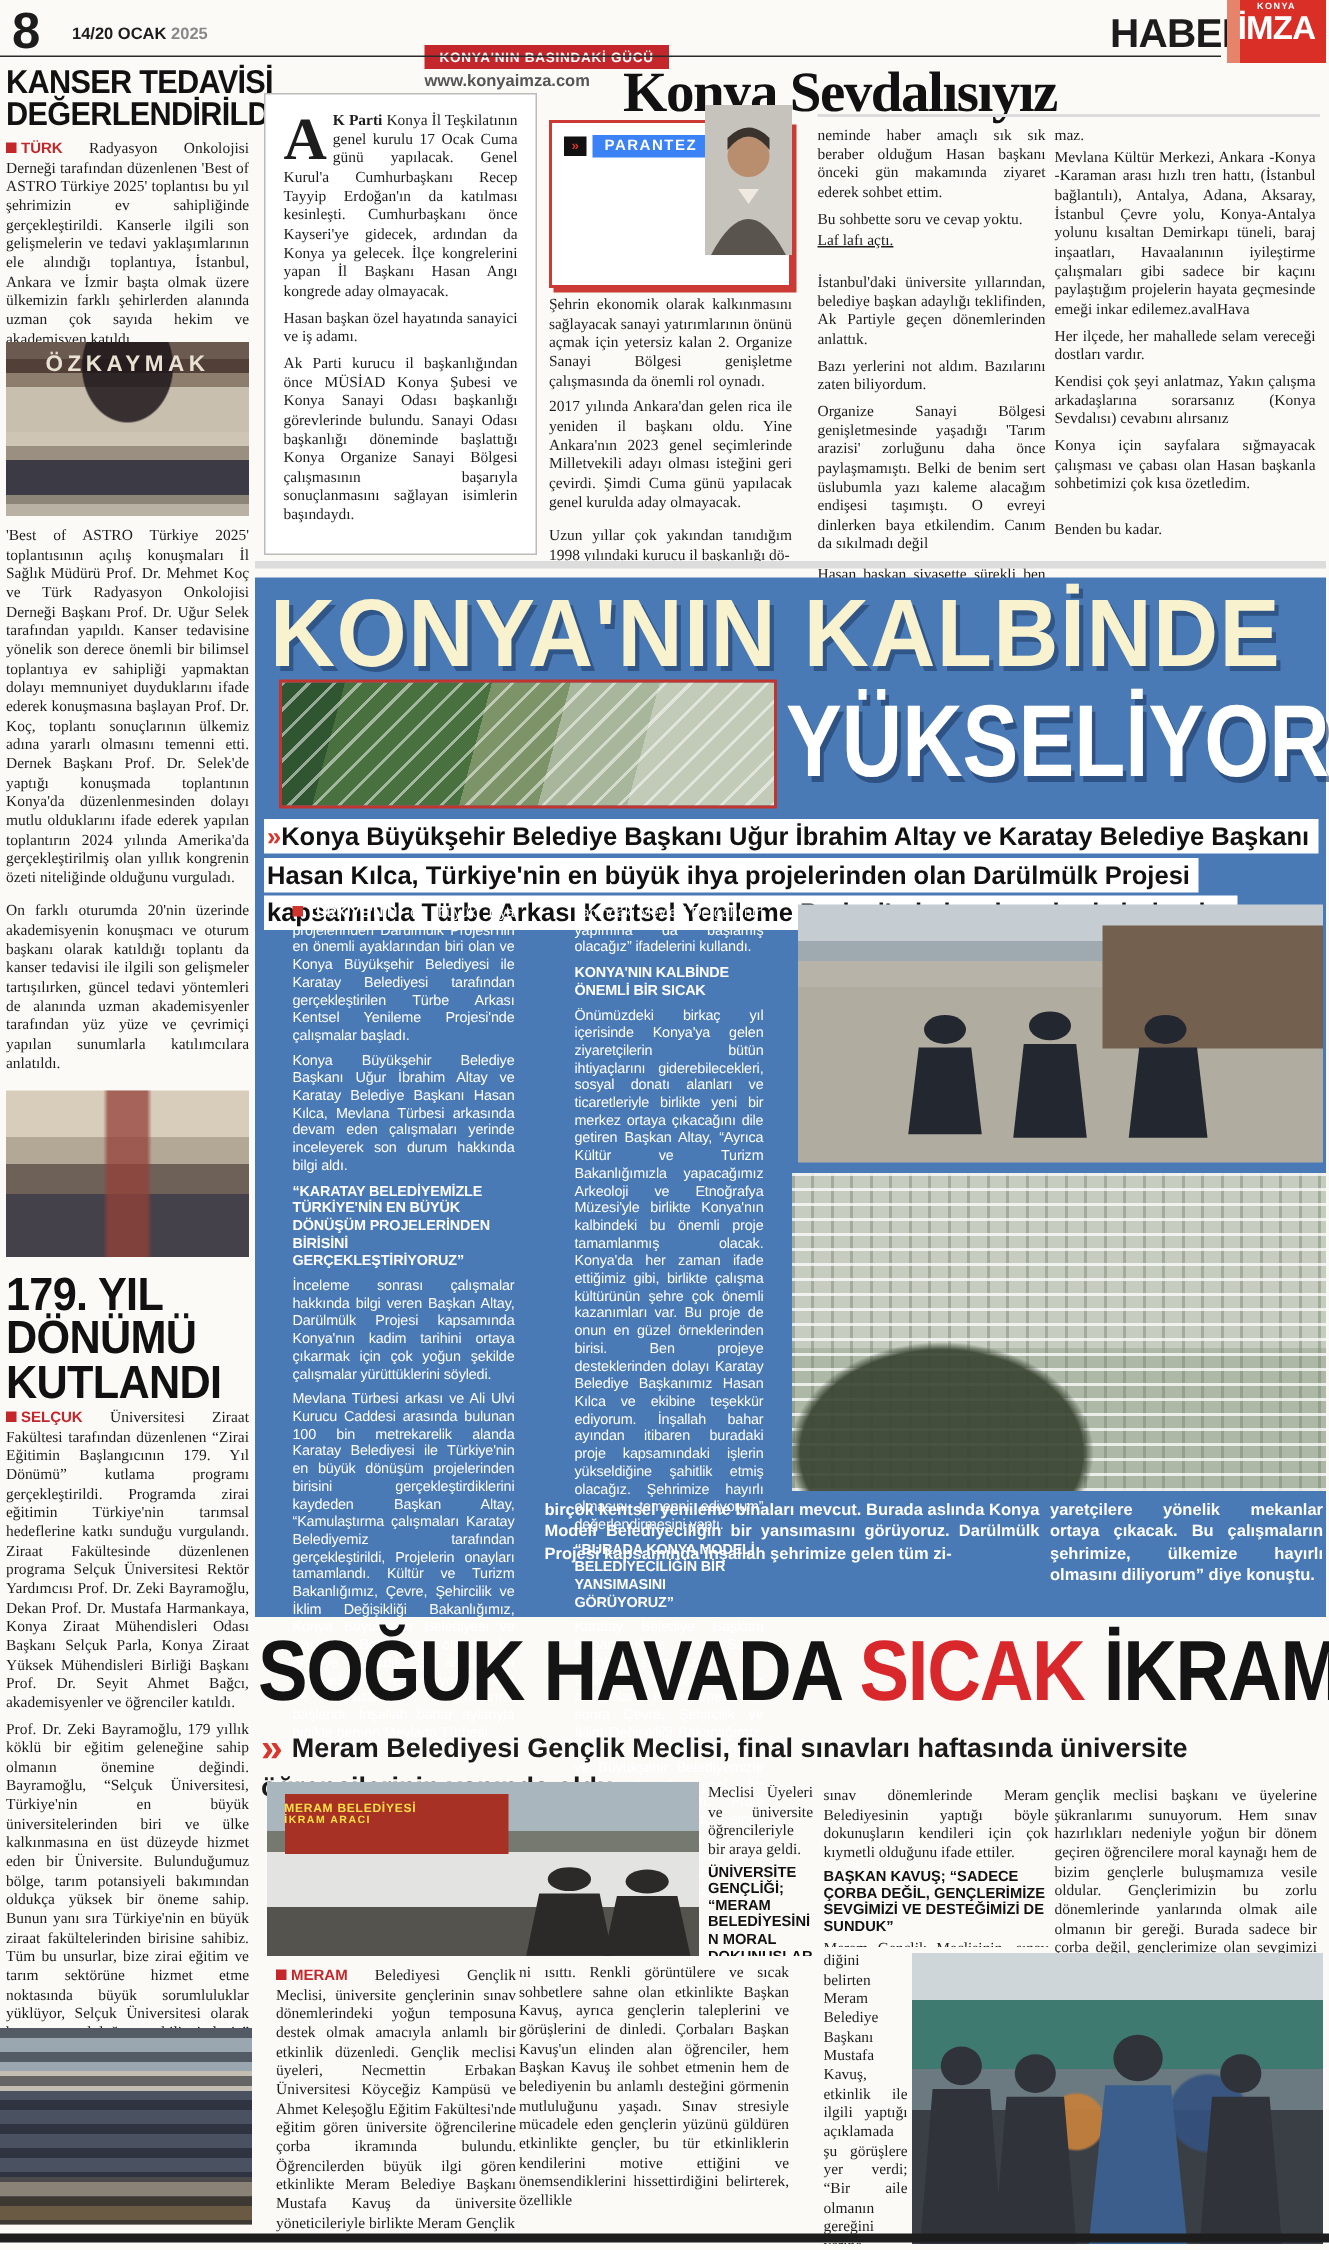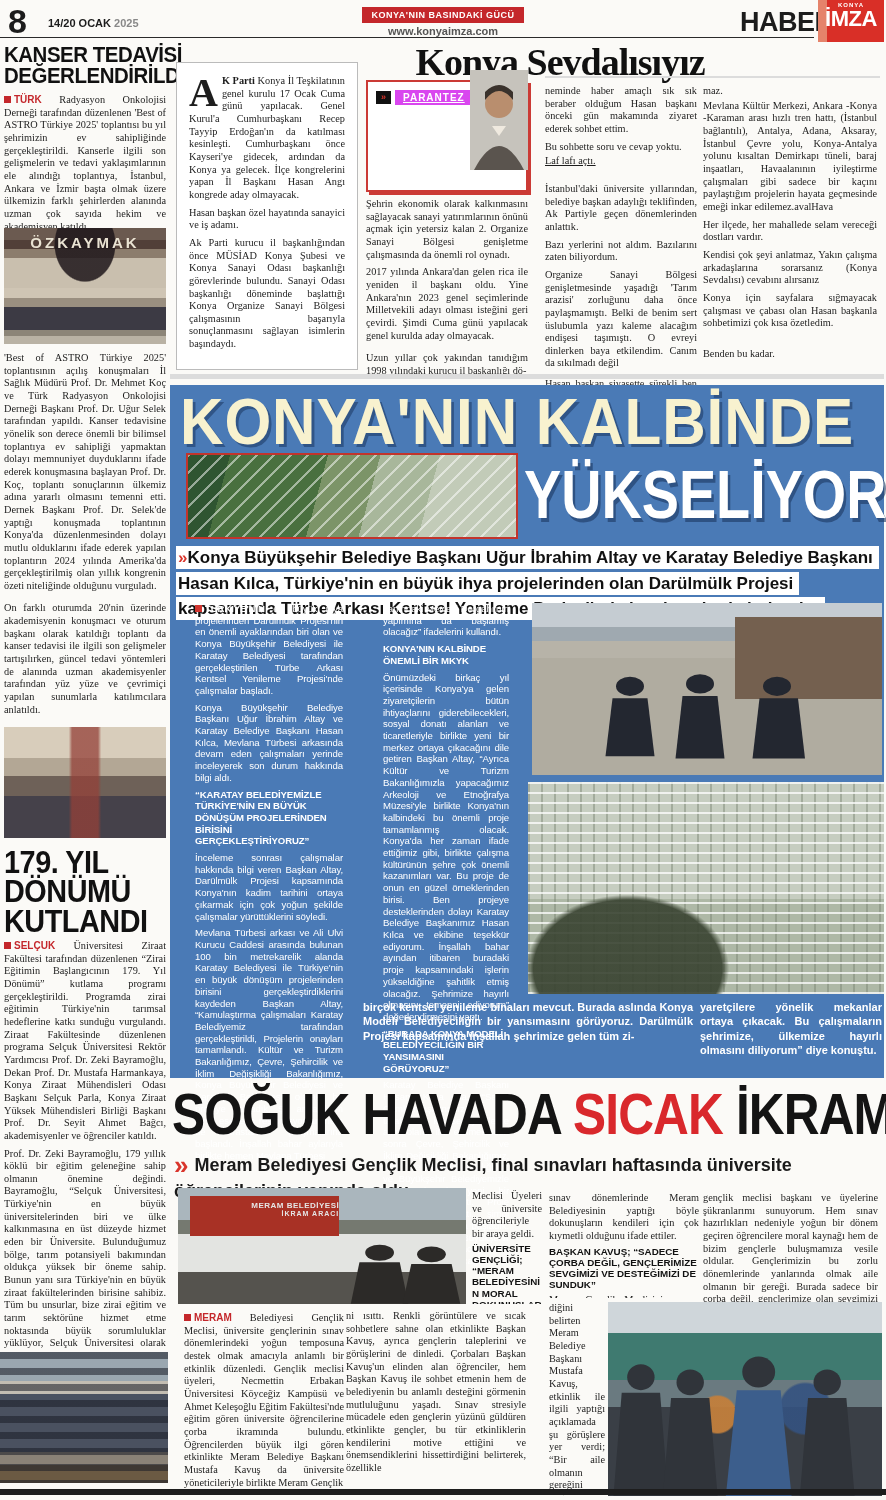--- a/index.html
+++ b/index.html
@@ -3,21 +3,21 @@
 <meta charset="utf-8">
 <style>
   html,body{margin:0;padding:0;}
   body{width:886px;height:1500px;position:relative;background:#fbfaf7;overflow:hidden;
        font-family:"Liberation Sans",sans-serif;color:#1c1c1c;}
   .abs{position:absolute;}
   
   .pageno{font-size:34px;font-weight:bold;letter-spacing:-1px;}
   .hdate{font-size:11px;font-weight:bold;}
   .hdate .yr{color:#888;font-weight:bold;}
-  .hcenter{text-align:center;}
+  .hcenter{margin-top:24px;}
   .slogan{display:inline-block;background:#c4272b;color:#fff;font-size:9px;font-weight:bold;
           padding:3px 10px;letter-spacing:.5px;}
   .site{font-size:11px;font-weight:bold;color:#555;margin-top:2px;}
   .haber{font-size:27px;font-weight:bold;letter-spacing:-.5px;}
   .brand{background:linear-gradient(90deg,#e5836b 0 9px,#d92f27 9px 100%);color:#fff;
          text-align:center;padding-top:2px;}
   .brand .t{display:block;font-size:6px;font-weight:bold;letter-spacing:1px;}
   .brand .b{display:block;font-size:22px;font-weight:bold;letter-spacing:-.5px;line-height:1;}
   .hrule{background:#2a2a2a;height:1px;}
   
@@ -48,39 +48,39 @@
      linear-gradient(105deg,#2f5531 0 12%,#49703f 12% 40%,#7c9468 40% 55%,#a8b79b 55% 72%,#c2cbb8 72% 100%);}
   .ph-officials{background:
      linear-gradient(180deg,#c5ccd2 0 14%,#9fa9b0 14% 22%,#b7b3a8 22% 32%,#b0aca0 32% 100%);}
   .wall{position:absolute;right:0;top:8%;width:42%;height:48%;background:#74604f;}
   .ph-aerial{background:
      radial-gradient(ellipse at 28% 88%, rgba(56,66,48,.9) 0 26%, transparent 28%),
      repeating-linear-gradient(0deg, rgba(255,255,255,.75) 0 2px, transparent 2px 10px),
      repeating-linear-gradient(90deg, rgba(120,130,112,.45) 0 2px, transparent 2px 13px),
      linear-gradient(180deg,#c6cdc0 0 55%,#aeb8a6 55% 100%);}
   .ph-van{background:linear-gradient(180deg,#aab6bd 0 28%,#757970 28% 40%,#e3e4e1 40% 72%,#55534e 72% 100%);}
-  .van-sign{position:absolute;left:4%;top:7%;width:52%;height:34%;background:#a83125;color:#e5e5e5;
-     text-align:right;font-family:"Liberation Sans",sans-serif;}
+  .van-sign{position:absolute;left:4%;top:7%;width:52%;height:34%;background:#a83125;color:#fde047;
+     text-align:left;font-family:"Liberation Sans",sans-serif;}
   .van-sign .l1{display:block;font-size:8px;font-weight:bold;margin-top:5px;letter-spacing:.5px;}
   .van-sign .l2{display:block;font-size:7px;font-weight:bold;letter-spacing:1px;}
   .ph-students{background:
      radial-gradient(circle at 72% 55%, rgba(52,82,128,.9) 0 11%, transparent 12%),
      radial-gradient(circle at 40% 58%, rgba(194,127,60,.95) 0 9%, transparent 10%),
      linear-gradient(180deg,#cfd6da 0 16%,#3f7a70 16% 40%,#6a7a80 40% 54%,#3a3f46 54% 100%);}
   .sil{position:absolute;bottom:0;left:0;width:100%;height:70%;}
   
   .op-title{font-family:"Liberation Serif",serif;font-weight:bold;font-size:38px;color:#111;
      text-align:center;letter-spacing:-1px;}
   .op-box{border:1px solid #bbb;background:#fff;padding:12px 12px;}
   .dropcap{float:left;font-family:"Liberation Serif",serif;font-weight:bold;font-size:40px;
      line-height:.8;padding:2px 4px 0 0;}
   .kicker-row{display:flex;align-items:center;gap:4px;}
   .kick-ic{width:15px;height:13px;background:#111;color:#d9352c;font-size:9px;font-weight:bold;
      text-align:center;line-height:13px;}
-  .kicker{background:#d946ef;color:#fff;font-size:10px;font-weight:bold;padding:2px 8px;letter-spacing:1px;text-decoration:underline;}
+  .kicker{background:#3b82f6;color:#fff;font-size:10px;font-weight:bold;padding:2px 8px;letter-spacing:1px;}
   .author{font-family:"Liberation Serif",serif;font-size:20px;line-height:1.05;margin-top:8px;}
   .author .last{font-weight:bold;}
   .op-frame{background:#fff;border:2px solid #cb3a35;box-shadow:3px 3px 0 #cb3a35;padding:8px;}
   
   .feature-bg{background:#4a7ab6;}
   .f-h1{font-weight:bold;font-size:64px;line-height:1;letter-spacing:1px;color:#f8f2cf;
      white-space:nowrap;transform:scaleX(.94);transform-origin:0 0;
      text-shadow:3px 3px 0 rgba(28,55,96,.55);}
   .f-h2{font-weight:bold;font-size:68px;line-height:1;letter-spacing:0px;color:#fff;
      white-space:nowrap;transform:scaleX(.82);transform-origin:0 0;
@@ -213,21 +213,21 @@
 
 <div class="abs blue-body" style="left:178px;top:603px;width:182px;height:455px;">
   <p><span class="sqw"></span><b>TÜRKİYE'NİN</b> <span>en büyük ihya projelerinden Darülmülk Projesi'nin en önemli ayaklarından biri olan ve Konya Büyükşehir Belediyesi ile Karatay Belediyesi tarafından gerçekleştirilen Türbe Arkası Kentsel Yenileme Projesi'nde çalışmalar başladı.</span></p>
   <p>Konya Büyükşehir Belediye Başkanı Uğur İbrahim Altay ve Karatay Belediye Başkanı Hasan Kılca, Mevlana Türbesi arkasında devam eden çalışmaları yerinde inceleyerek son durum hakkında bilgi aldı.</p>
   <p class="sub">“KARATAY BELEDİYEMİZLE TÜRKİYE'NİN EN BÜYÜK DÖNÜŞÜM PROJELERİNDEN BİRİSİNİ GERÇEKLEŞTİRİYORUZ”</p>
   <p>İnceleme sonrası çalışmalar hakkında bilgi veren Başkan Altay, Darülmülk Projesi kapsamında Konya'nın kadim tarihini ortaya çıkarmak için çok yoğun şekilde çalışmalar yürüttüklerini söyledi.</p>
   <p>Mevlana Türbesi arkası ve Ali Ulvi Kurucu Caddesi arasında bulunan 100 bin metrekarelik alanda Karatay Belediyesi ile Türkiye'nin en büyük dönüşüm projelerinden birisini gerçekleştirdiklerini kaydeden Başkan Altay, “Kamulaştırma çalışmaları Karatay Belediyemiz tarafından gerçekleştirildi, Projelerin onayları tamamlandı. Kültür ve Turizm Bakanlığımız, Çevre, Şehircilik ve İklim Değişikliği Bakanlığımız, Konya Büyükşehir Belediyesi ve Karatay Belediyesi olarak bu projeye başladık. Şu anda hem tarihi eserlerin restorasyonları hem de arastanın çalışmalarına başlandı. İnşallah bahar aylarıyla birlikte hemen Mevlana Türbesi</p>
 </div>
 <div class="abs blue-body" style="left:366px;top:603px;width:160px;height:420px;">
   <p>yanındaki Mevlevi Dergahı'nın yapımına da başlamış olacağız” ifadelerini kullandı.</p>
-  <p class="sub">KONYA'NIN KALBİNDE ÖNEMLİ BİR MKYK</p>
+  <p class="sub">KONYA'NIN KALBİNDE ÖNEMLİ BİR SICAK</p>
   <p>Önümüzdeki birkaç yıl içerisinde Konya'ya gelen ziyaretçilerin bütün ihtiyaçlarını giderebilecekleri, sosyal donatı alanları ve ticaretleriyle birlikte yeni bir merkez ortaya çıkacağını dile getiren Başkan Altay, “Ayrıca Kültür ve Turizm Bakanlığımızla yapacağımız Arkeoloji ve Etnoğrafya Müzesi'yle birlikte Konya'nın kalbindeki bu önemli proje tamamlanmış olacak. Konya'da her zaman ifade ettiğimiz gibi, birlikte çalışma kültürünün şehre çok önemli kazanımları var. Bu proje de onun en güzel örneklerinden birisi. Ben projeye desteklerinden dolayı Karatay Belediye Başkanımız Hasan Kılca ve ekibine teşekkür ediyorum. İnşallah bahar ayından itibaren buradaki proje kapsamındaki işlerin yükseldiğine şahitlik etmiş olacağız. Şehrimize hayırlı olmasını temenni ediyorum” değerlendirmesini yaptı.</p>
   <p class="sub">“BURADA KONYA MODELİ BELEDİYECİLİĞİN BİR YANSIMASINI GÖRÜYORUZ”</p>
   <p>Karatay Belediye Başkanı Hasan Kılca da, “Sayın Cumhurbaşkanımız tarafından kentsel yenileme alanı olarak ilan edilmesinden sonra Çevre, Şehircilik ve İklim Değişikliği Bakanlığımız, Kültür ve Turizm Bakanlığımız ve Büyükşehir Belediyemizle birlikte burada yeni bir çalışma başlamıştı. Proje çalışmalarımız bitti, şimdi inşaat çalışmalarına başladık. Hem Büyükşehir Belediyemizin yapacağı hem belediyemizin yapacağı</p>
 </div>
 
 <div class="ph ph-officials" style="left:532px;top:603px;width:350px;height:172px;">
   <span class="wall"></span>
   <svg class="sil" viewBox="0 0 100 50" preserveAspectRatio="none">
     <g fill="#232730">
       <circle cx="28" cy="13" r="4"></circle>

